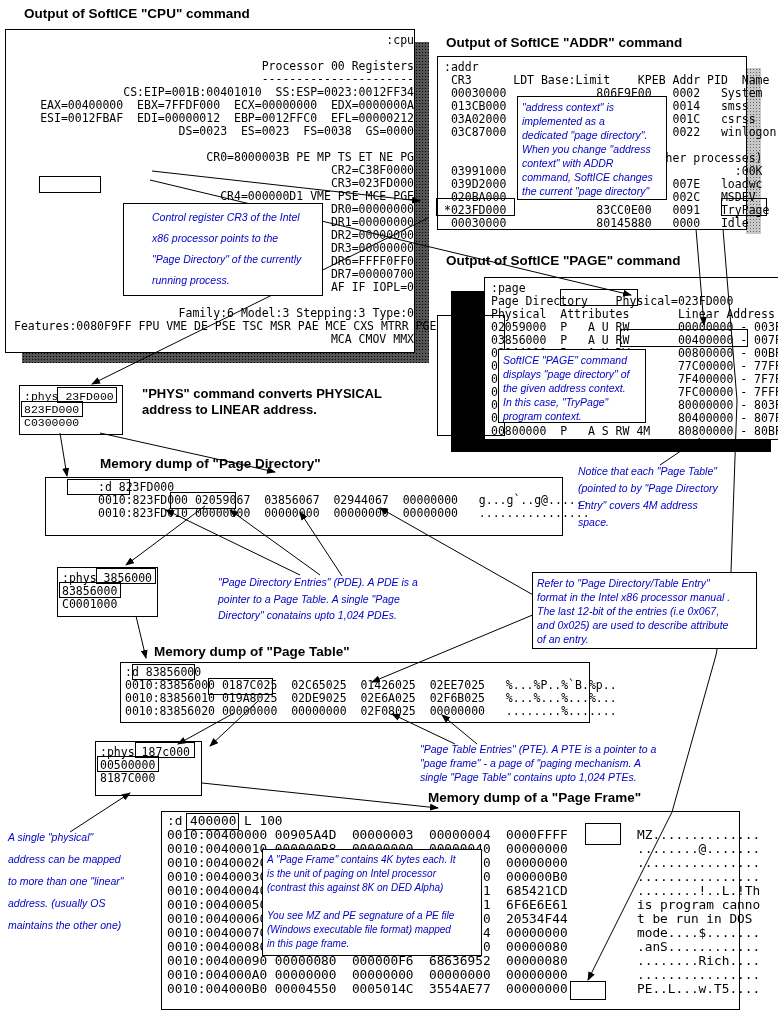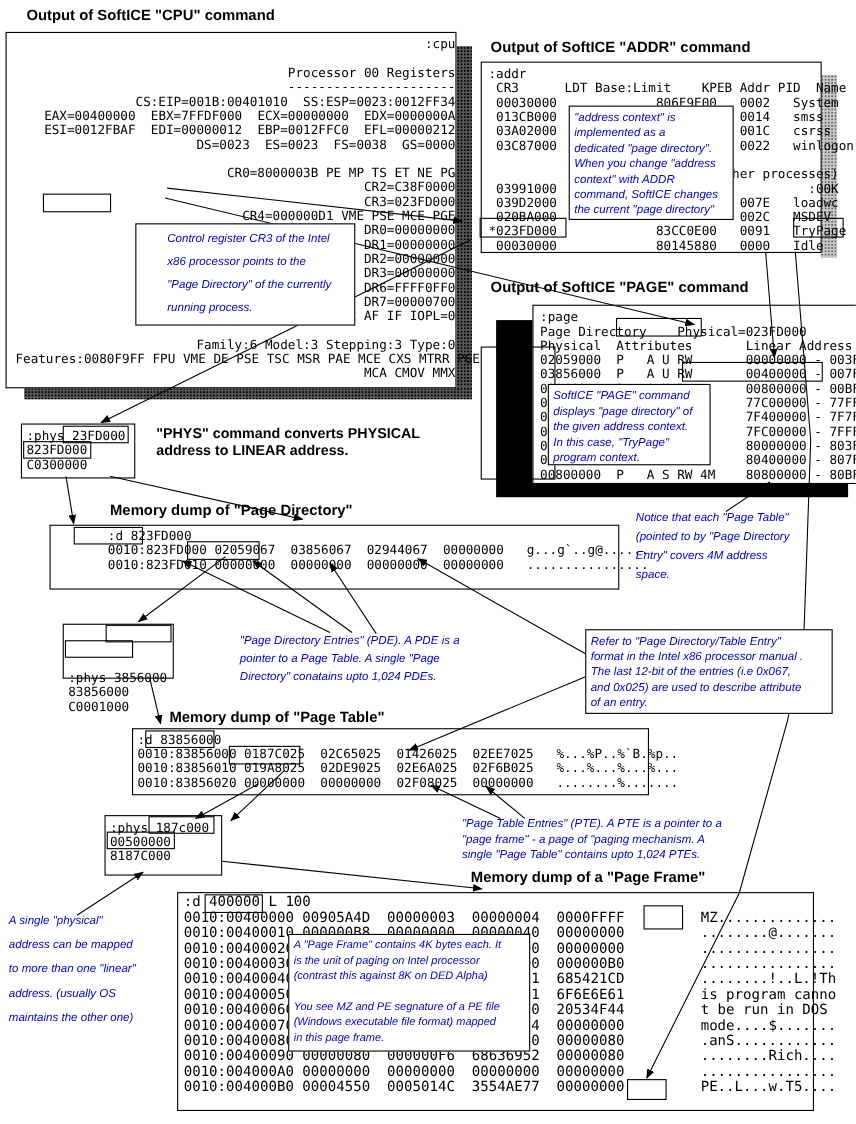--- a/index.html
+++ b/index.html
@@ -113,27 +113,27 @@
 02944000  P   A U RW       00800000 - 00BFFFFF
 02757000  P   A U RW       77C00000 - 77FFFFFF
 036A3000  P   A U RW       7F400000 - 7F7FFFFF
 02E95000  P   A U RW       7FC00000 - 7FFFFFFF
 00000000  P   A U RW       80000000 - 803FFFFF
 00400000  P   A U RW       80400000 - 807FFFFF
 00800000  P   A S RW 4M    80800000 - 80BFFFFF</pre>
 </div>
 
 <div class="win" style="left:19px;top:385px;width:102px;height:48px;">
-  <pre class="term" style="padding:4px 0 0 4px;">:phys 23FD000
+  <pre class="term" style="padding:4px 0 0 4px;font-family:Liberation Mono, monospace;">:phys 23FD000
 823FD000
 C0300000</pre>
 </div>
 
 <div class="win" style="left:57px;top:567px;width:99px;height:48px;">
-  <pre class="term" style="padding:4px 0 0 4px;margin-top:38px;">:phys 3856000
+  <pre class="term" style="padding:4px 0 0 4px;">:phys 3856000
 83856000
 C0001000</pre>
 </div>
 
 <div class="win" style="left:95px;top:741px;width:105px;height:53px;">
   <pre class="term" style="padding:4px 0 0 4px;">:phys 187c000
 00500000
 8187C000</pre>
 </div>
 

